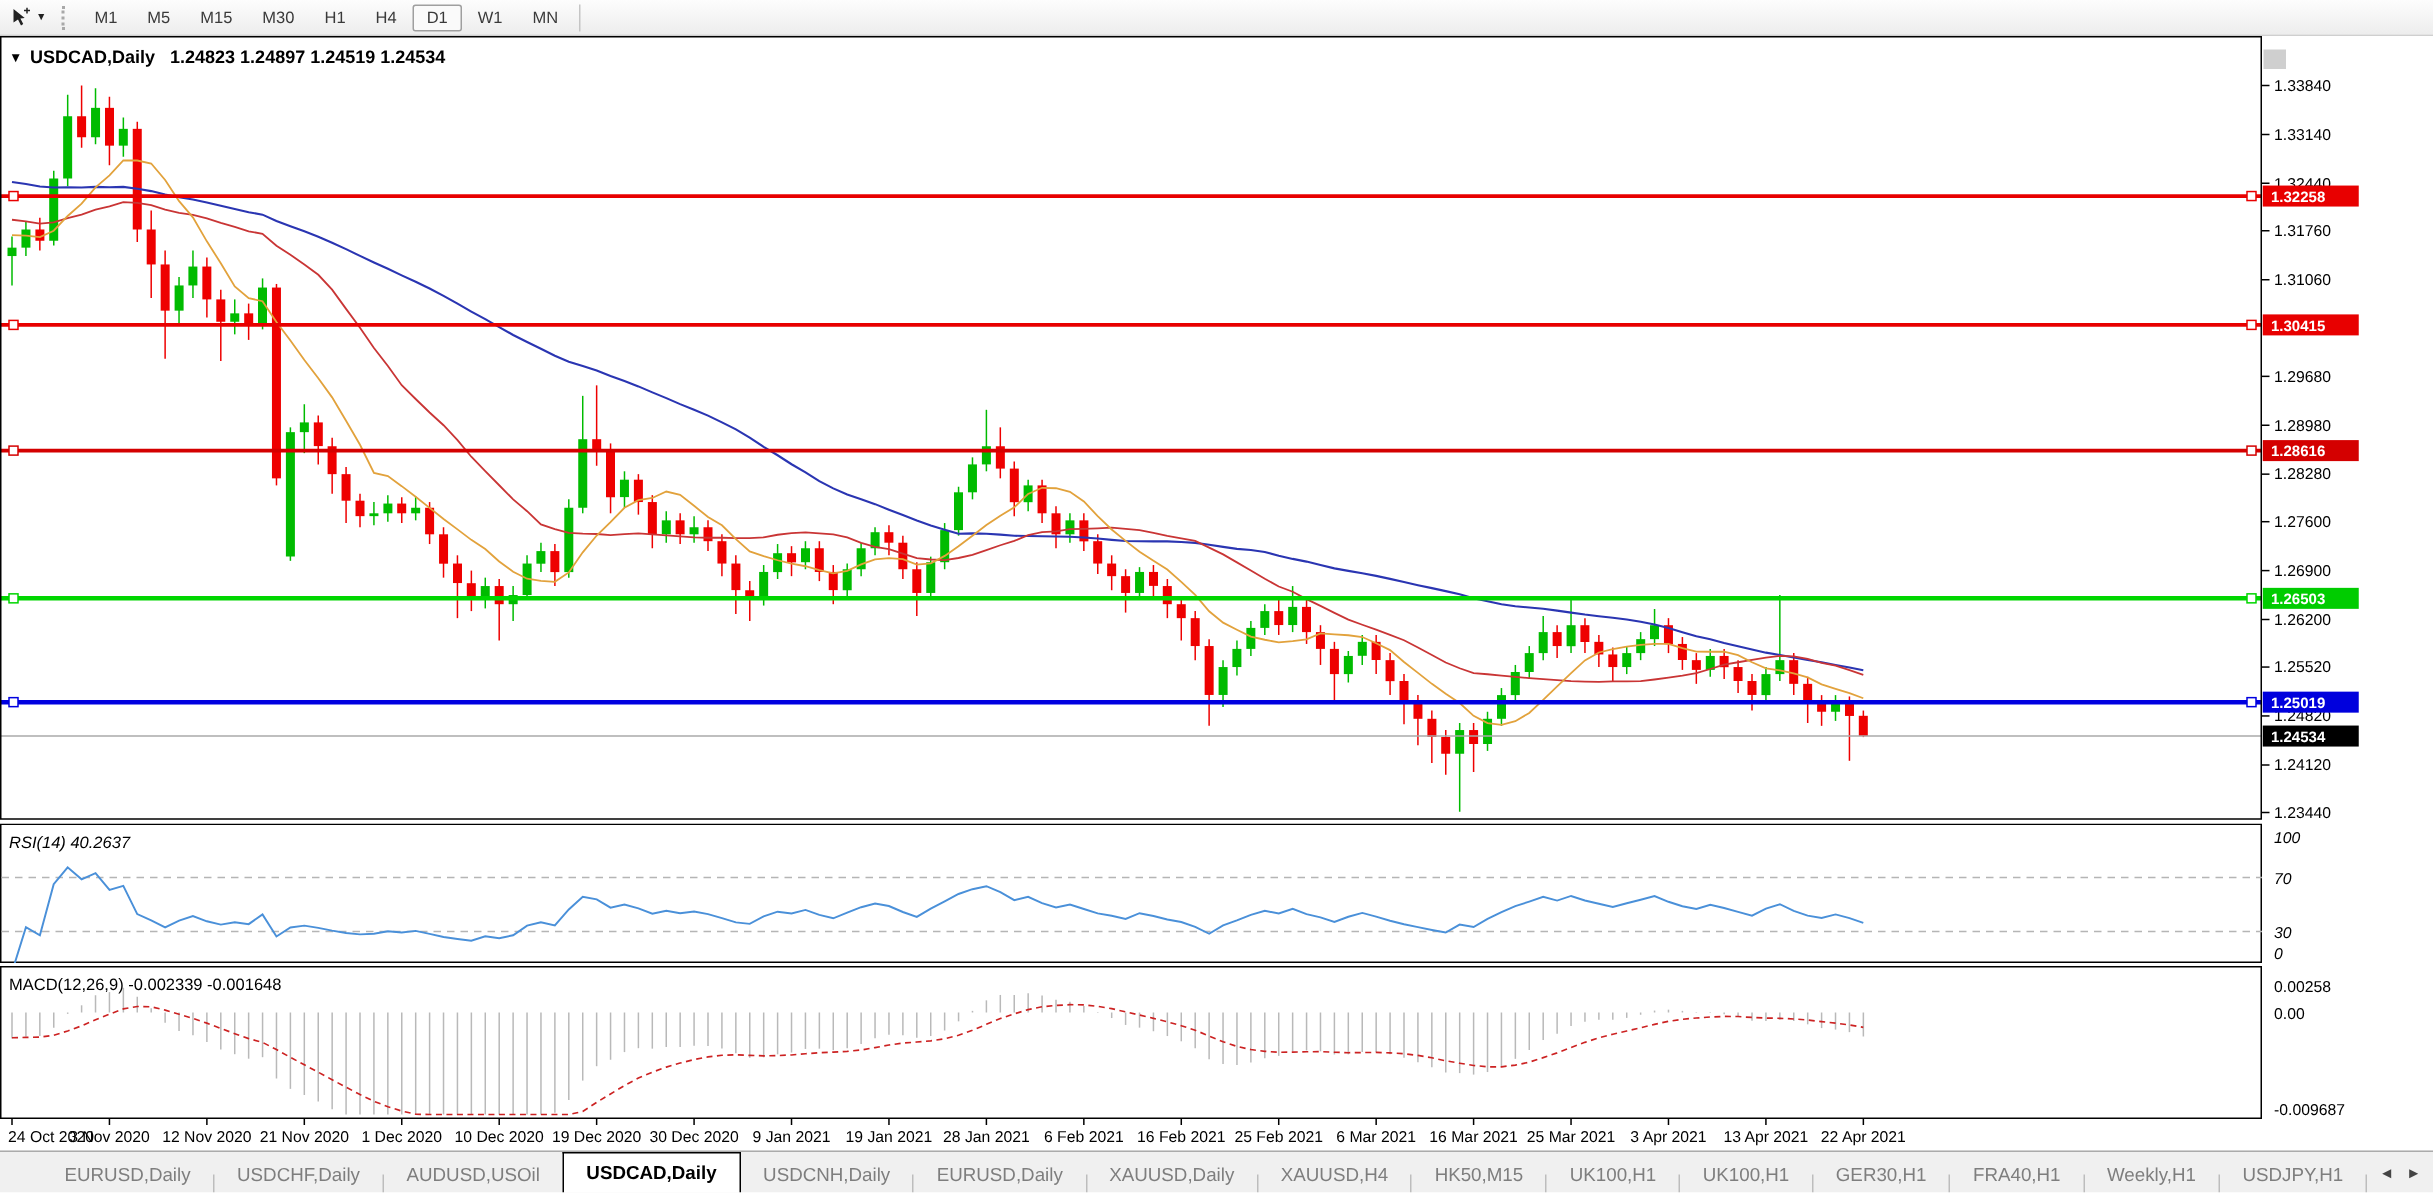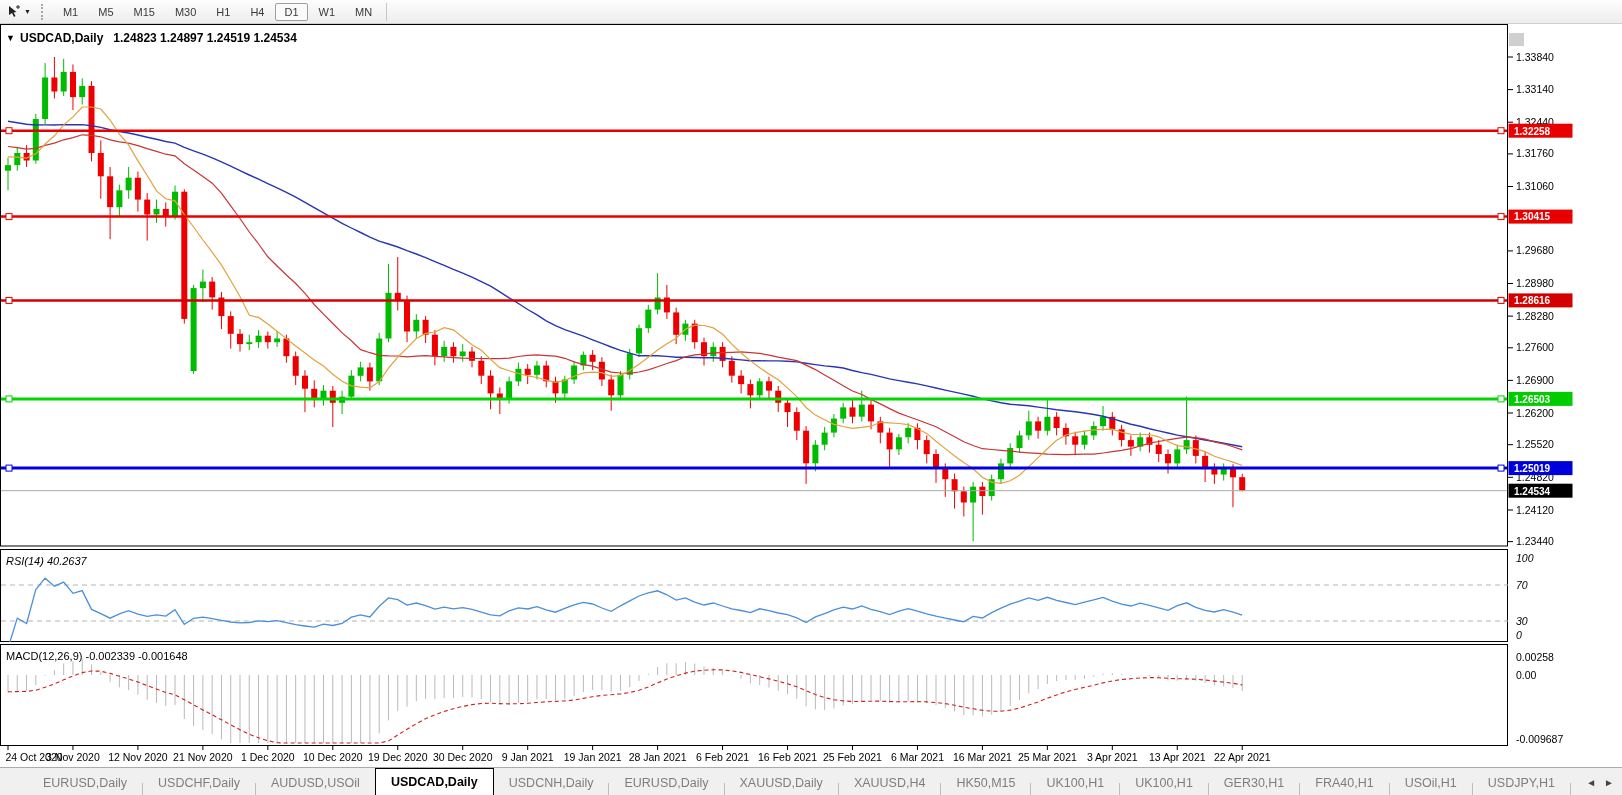--- a/index.html
+++ b/index.html
@@ -643,21 +643,21 @@
         <div class="tab">HK50,M15</div>
         <div class="tabsep"></div>
         <div class="tab">UK100,H1</div>
         <div class="tabsep"></div>
         <div class="tab">UK100,H1</div>
         <div class="tabsep"></div>
         <div class="tab">GER30,H1</div>
         <div class="tabsep"></div>
         <div class="tab">FRA40,H1</div>
         <div class="tabsep"></div>
-        <div class="tab">USOil,H1</div>
+        <div class="tab">Weekly,H1</div>
         <div class="tabsep"></div>
         <div class="tab">USDJPY,H1</div>
         <div class="tabsep"></div>
         <div class="tab">DJ30,Weekly</div>
       </div>
     <div id="tabarrows">
       <span>◄</span>
       <span>►</span>
     </div>
   </div>

